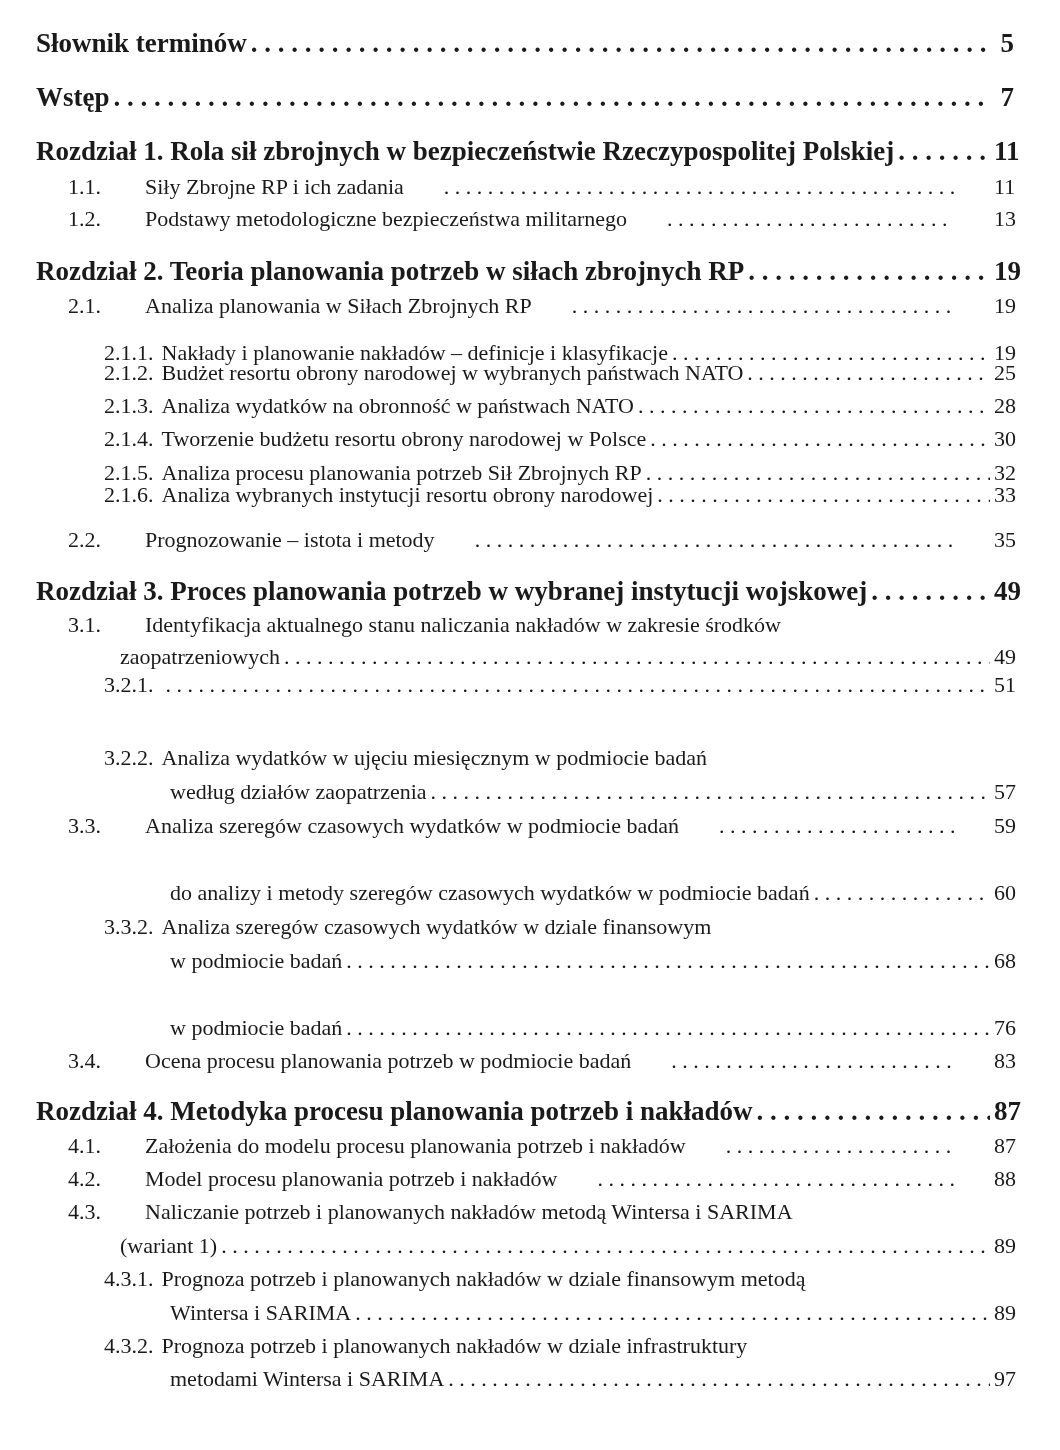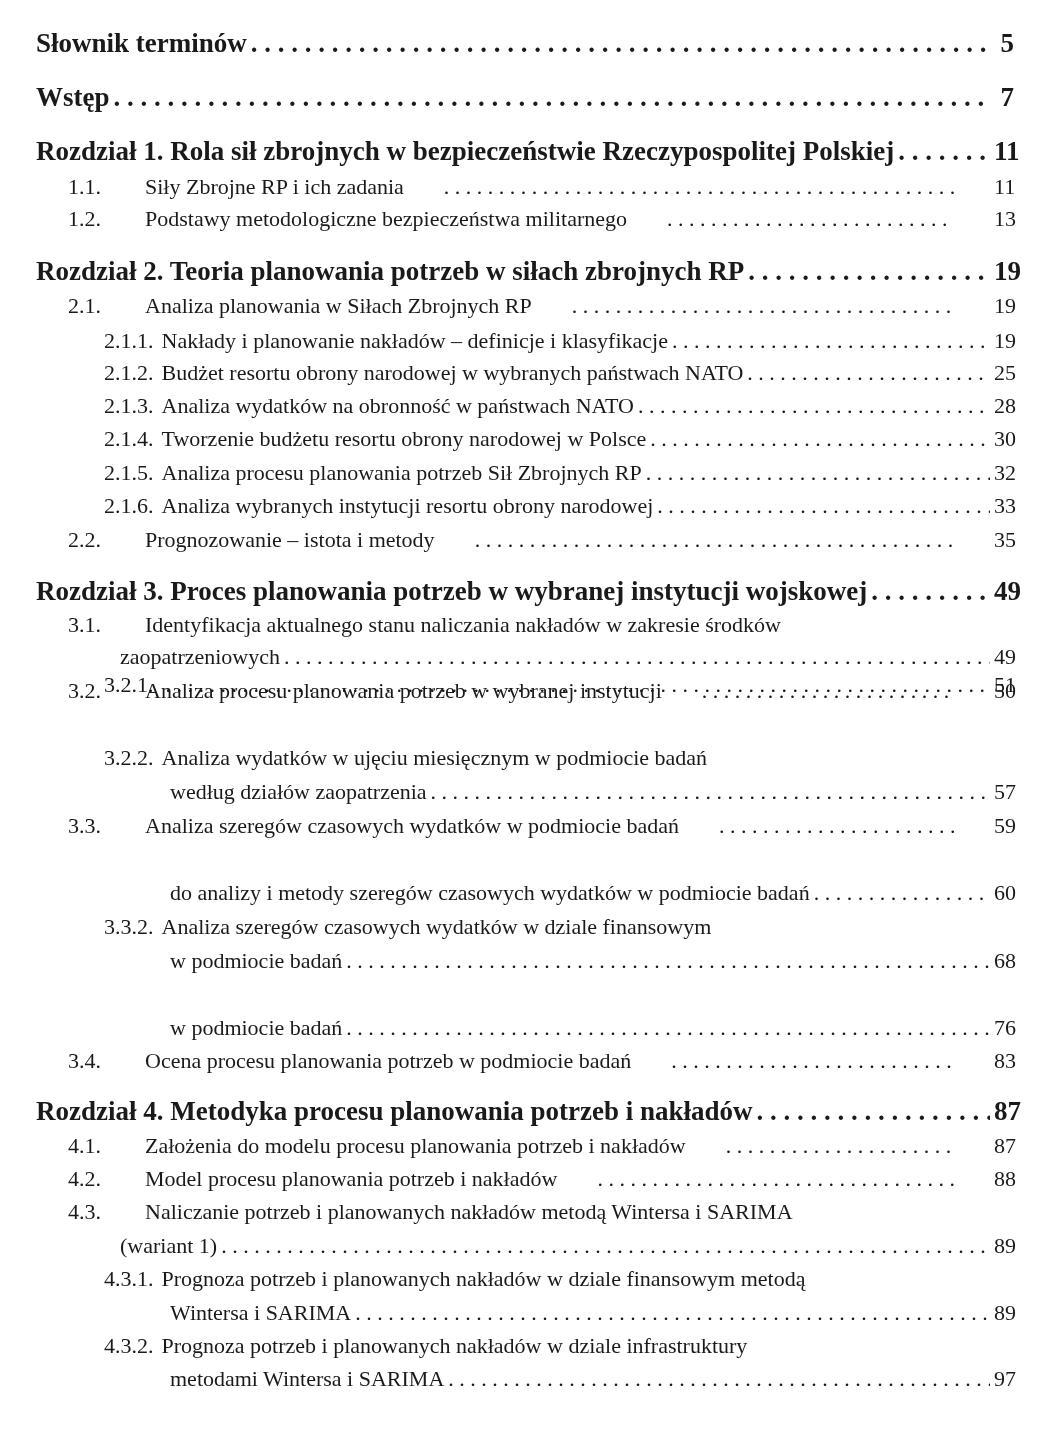--- a/index.html
+++ b/index.html
@@ -78,21 +78,21 @@
     <span class="title"><span>Rozdział 2.</span> <span>Teoria planowania potrzeb w siłach zbrojnych RP</span></span>
     <span class="dots"></span>
     <span class="page">19</span>
   </div>
   <div class="entry sec" style="top:293px">
     <span class="num">2.1.</span>
     <span class="title">Analiza planowania w Siłach Zbrojnych RP</span>
     <span class="dots"></span>
     <span class="page">19</span>
   </div>
-  <div class="entry sub" style="top:328px">
+  <div class="entry sub" style="top:340px">
     <span class="num">2.1.1.</span>
     <span class="title">Nakłady i planowanie nakładów – definicje i klasyfikacje</span>
     <span class="dots"></span>
     <span class="page">19</span>
   </div>
   <div class="entry sub" style="top:360px">
     <span class="num">2.1.2.</span>
     <span class="title">Budżet resortu obrony narodowej w wybranych państwach NATO</span>
     <span class="dots"></span>
     <span class="page">25</span>
@@ -108,21 +108,21 @@
     <span class="title">Tworzenie budżetu resortu obrony narodowej w Polsce</span>
     <span class="dots"></span>
     <span class="page">30</span>
   </div>
   <div class="entry sub" style="top:460px">
     <span class="num">2.1.5.</span>
     <span class="title">Analiza procesu planowania potrzeb Sił Zbrojnych RP</span>
     <span class="dots"></span>
     <span class="page">32</span>
   </div>
-  <div class="entry sub" style="top:493px">
+  <div class="entry sub" style="top:482px">
     <span class="num">2.1.6.</span>
     <span class="title">Analiza wybranych instytucji resortu obrony narodowej</span>
     <span class="dots"></span>
     <span class="page">33</span>
   </div>
   <div class="entry sec" style="top:527px">
     <span class="num">2.2.</span>
     <span class="title">Prognozowanie – istota i metody</span>
     <span class="dots"></span>
     <span class="page">35</span>
@@ -135,26 +135,20 @@
   </div>
   <div class="entry sec nodots" style="top:612px">
     <span class="num">3.1.</span>
     <span class="title">Identyfikacja aktualnego stanu naliczania nakładów w zakresie środków</span>
   </div>
   <div class="entry cont-sec" style="top:644px">
     <span class="title">zaopatrzeniowych</span>
     <span class="dots"></span>
     <span class="page">49</span>
   </div>
-  <div class="entry sec" style="top:678px">
-    <span class="num">3.2.</span>
-    <span class="title">Analiza procesu planowania potrzeb w wybranej instytucji</span>
-    <span class="dots"></span>
-    <span class="page">50</span>
-  </div>
   <div class="entry sub" style="top:672px">
     <span class="num">3.2.1.</span>
     <span class="dots"></span>
     <span class="page">51</span>
   </div>
   <div class="entry sub nodots" style="top:745px">
     <span class="num">3.2.2.</span>
     <span class="title">Analiza wydatków w ujęciu miesięcznym w podmiocie badań</span>
   </div>
   <div class="entry cont-sub" style="top:779px">

